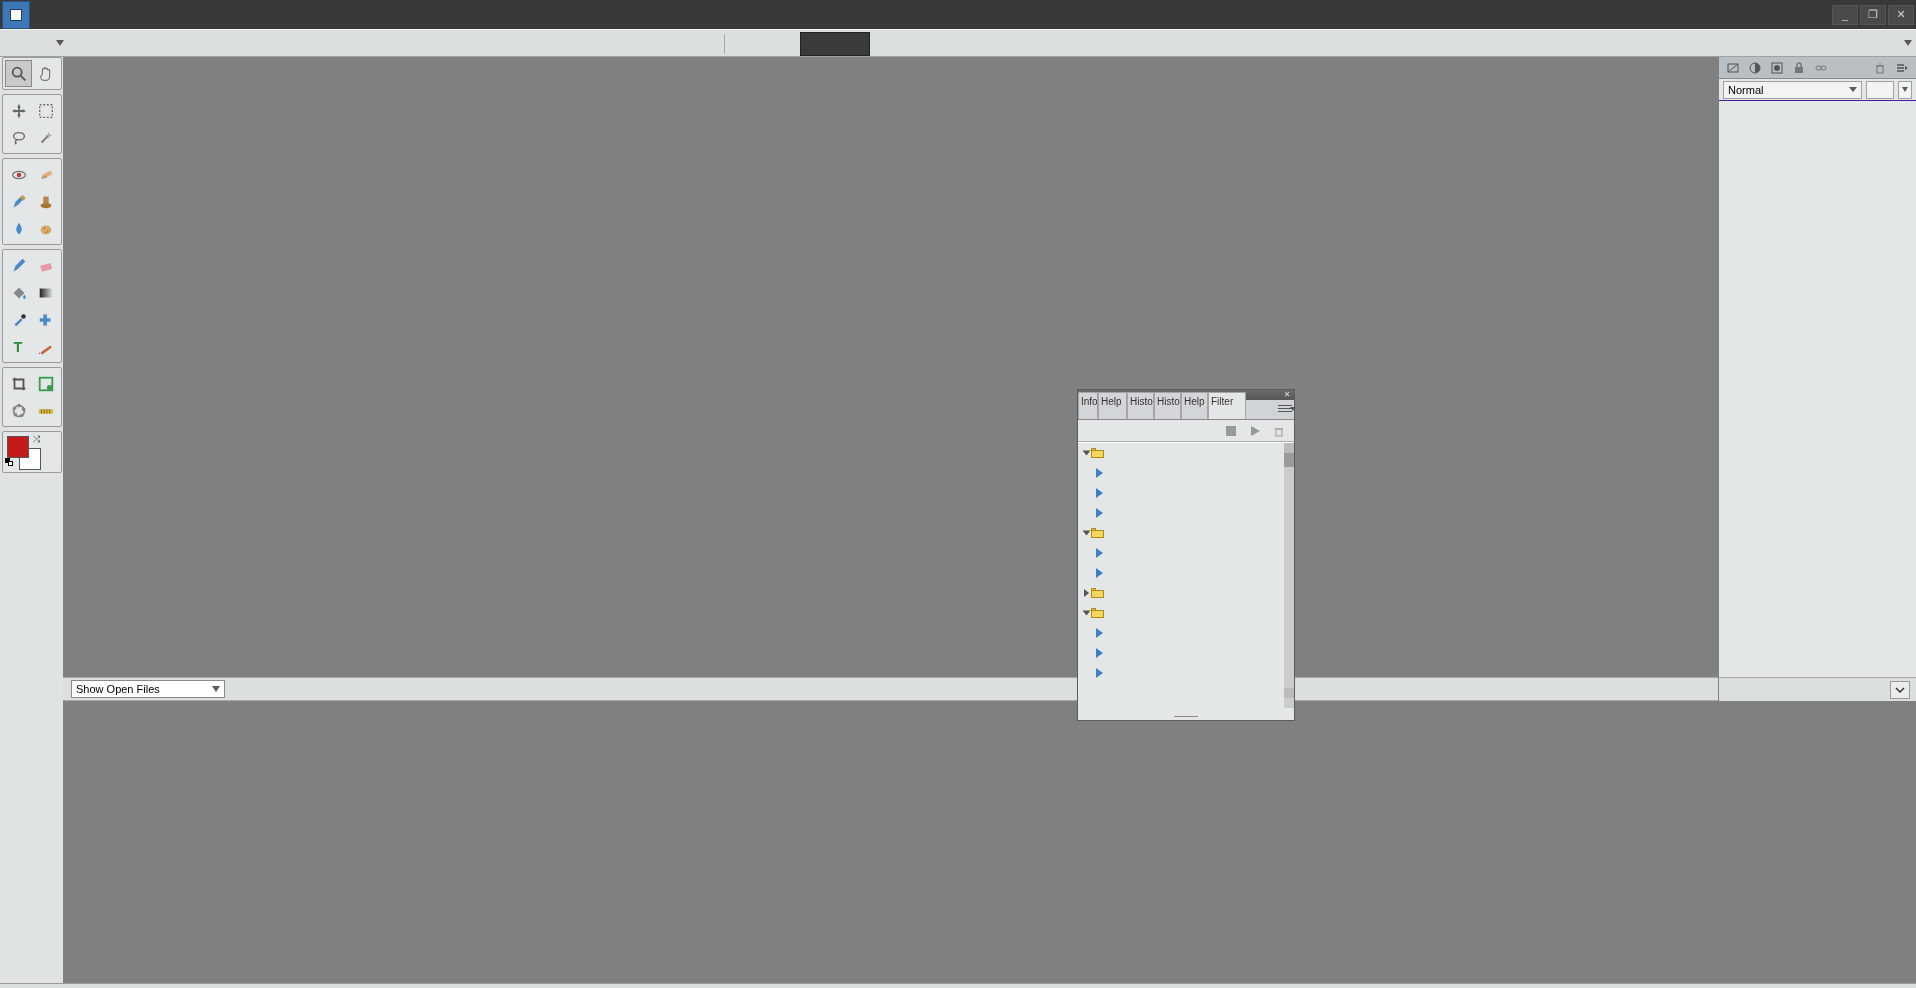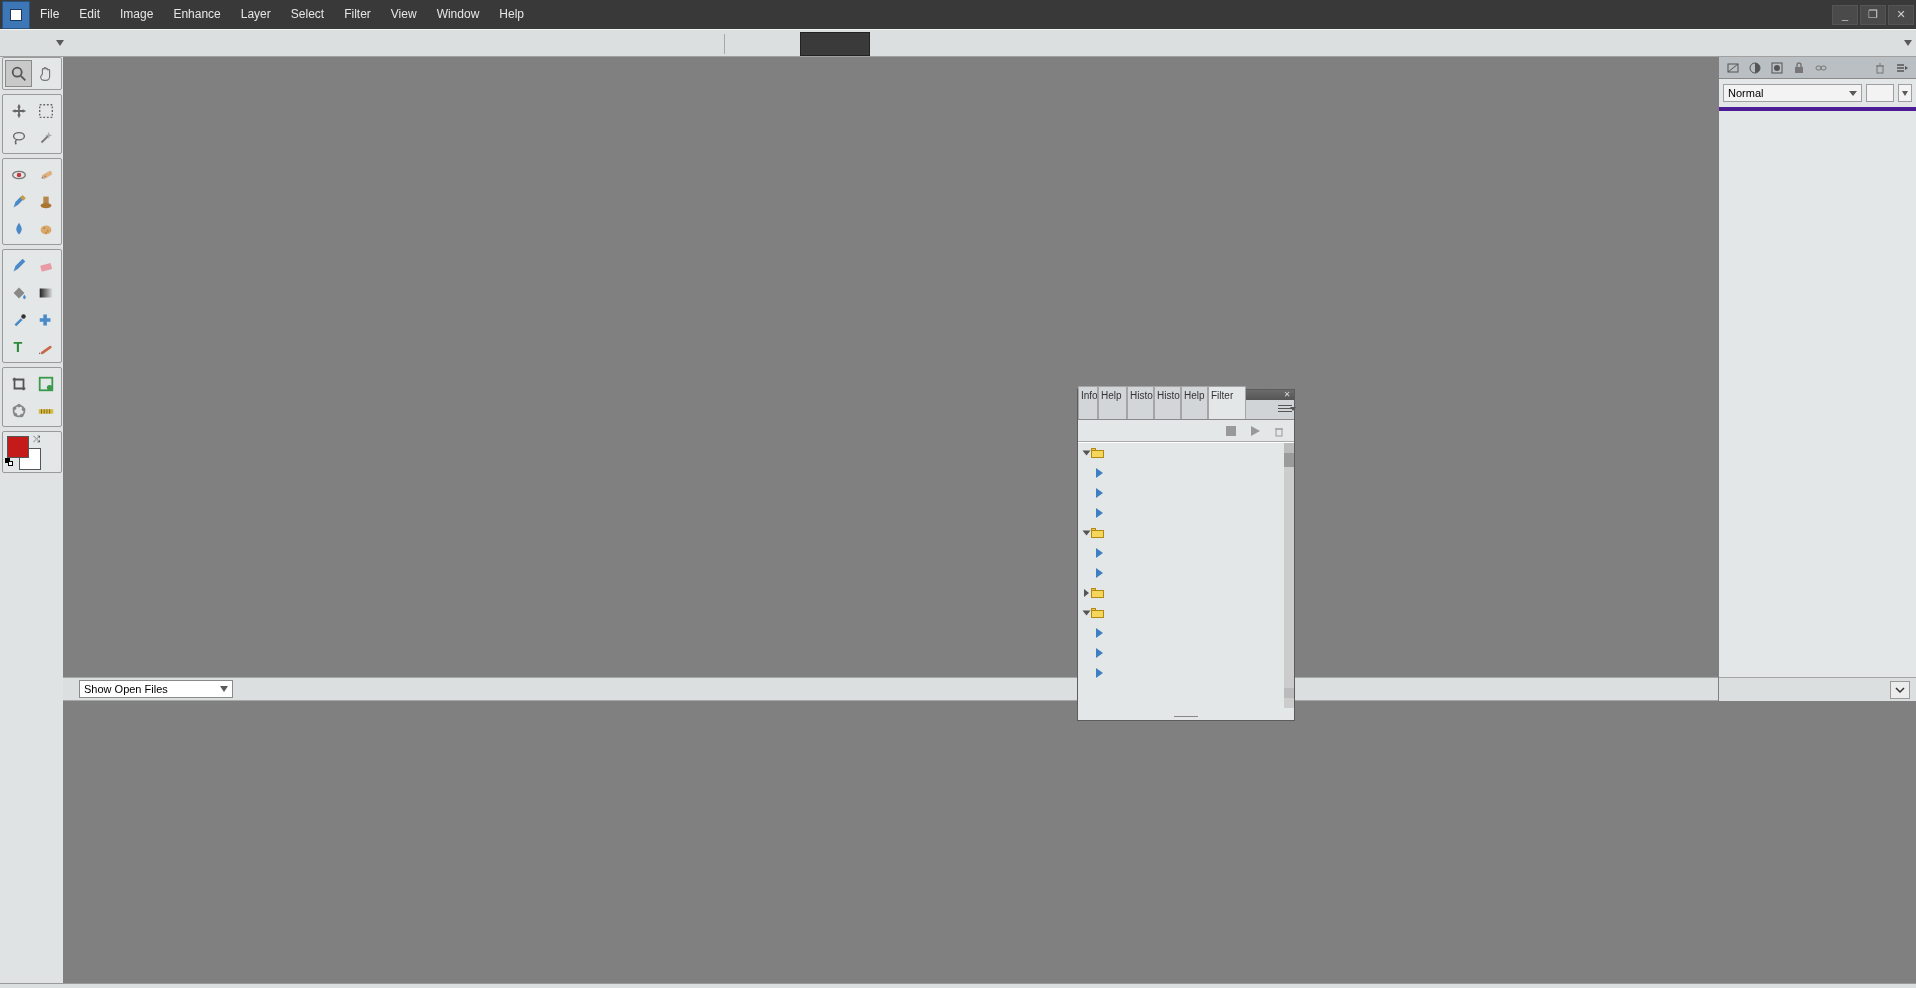--- a/index.html
+++ b/index.html
@@ -68,43 +68,43 @@
 .default-icon .d1 { position:absolute; top:0; left:0; width:5px; height:5px; background:#000; }
 .default-icon .d2 { position:absolute; top:3px; left:3px; width:5px; height:5px; background:#fff; border:1px solid #000; }
 
 
 .project-bar {
   position:absolute; left:63px; right:0; top:677px; height:24px;
   background:#dcdfe0; border-top:1px solid #a6a6a6; border-bottom:1px solid #a6a6a6;
   display:flex; align-items:center;
 }
 .open-files-select {
-  margin-left:16px; width:154px; height:18px; font-size:11px;
+  margin-left:8px; width:154px; height:18px; font-size:11px;
   background:#fff; border:1px solid #8a8a8a; padding-left:4px;
   display:flex; align-items:center; position:relative;
 }
 .open-files-select .tri { position:absolute; right:4px; width:0;height:0;border-left:4px solid transparent;border-right:4px solid transparent;border-top:6px solid #5a5a5a; }
 .project-bin { position:absolute; left:63px; top:701px; right:0; bottom:0; background:#808080; }
 
 
 .layers-panel {
   position:absolute; top:57px; right:0; width:198px; bottom:287px;
   background:#e4e7e8; border-left:1px solid #808080;
 }
 .layers-tools {
   height:22px; background:#b9bfc2; border-bottom:1px solid #8a8a8a;
   display:flex; align-items:center; padding:0 4px; gap:2px;
 }
 .layers-tools .mini {
   width:20px; height:16px; display:flex; align-items:center; justify-content:center;
 }
 .layers-tools .spacer { flex:1; }
 .blend-row {
-  height:32px; display:flex; align-items:center; padding:2px 4px; gap:4px;
-  border-bottom:4px solid #4c1d95;
+  height:22px; display:flex; align-items:center; padding:2px 4px; gap:4px;
+  border-bottom:1px solid #4c1d95;
 }
 .blend-select {
   flex:1; height:18px; background:#f3f3f3; border:1px solid #a0a0a0;
   font-size:11px; padding-left:4px; display:flex; align-items:center; position:relative;
 }
 .blend-select .tri { position:absolute; right:4px; width:0;height:0;border-left:4px solid transparent;border-right:4px solid transparent;border-top:5px solid #5a5a5a; }
 .opacity-box { width:28px; height:18px; border:1px solid #a0a0a0; background:#f3f3f3; }
 .opacity-tri { width:14px; height:18px; border:1px solid #a0a0a0; background:#f3f3f3; display:flex; align-items:center; justify-content:center;}
 .opacity-tri .tri { width:0;height:0;border-left:3px solid transparent;border-right:3px solid transparent;border-top:5px solid #5a5a5a; }
 .layers-empty { flex:1; }
@@ -126,21 +126,21 @@
 .actions-close {
   position:absolute; right:2px; top:0px; width:10px; height:10px;
   color:#ddd; font-size:8px; line-height:9px; text-align:center;
 }
 .actions-tabs {
   height:20px; background:#d0d4d6; border-bottom:1px solid #8a8a8a;
   display:flex; align-items:flex-end; font-size:10px; position:relative;
 }
 .tab {
   padding:3px 2px 3px 2px; border:1px solid #a5a5a5;
-  background:#d3d6d8; color:#333; height:33px; line-height:12px;
+  background:#d3d6d8; color:#333; height:27px; line-height:12px;
   border-bottom:none; overflow:hidden; white-space:nowrap;
 }
 .tab.active { background:#e4e7e8; }
 .tabs-menu { position:absolute; right:2px; top:3px; width:14px; height:12px; }
 .tabs-menu .b1,.tabs-menu .b2,.tabs-menu .b3 { height:1px; background:#555; margin:2px 0; }
 .tabs-menu .tr { width:0;height:0;border-left:3px solid transparent;border-right:3px solid transparent;border-top:4px solid #555; position:absolute; right:-4px; top:4px;}
 .actions-toolbar {
   height:22px; border-bottom:1px solid #aaa; display:flex; justify-content:flex-end;
   align-items:center; gap:10px; padding-right:8px;
 }
@@ -166,32 +166,20 @@
 
 .statusbar { position:absolute; bottom:0; left:0; right:0; height:5px; background:#dcdfe0; border-top:1px solid #9a9a9a;}
 </style>
 </head>
 <body>
 
 <div class="menubar">
   <div class="app-icon">
       <div class="app-icon-inner"></div>
     </div>
-  <div class="menu-items">
-    <div class="menu-item">File</div>
-    <div class="menu-item">Edit</div>
-    <div class="menu-item">Image</div>
-    <div class="menu-item">Enhance</div>
-    <div class="menu-item">Layer</div>
-    <div class="menu-item">Select</div>
-    <div class="menu-item">Filter</div>
-    <div class="menu-item">View</div>
-    <div class="menu-item">Window</div>
-    <div class="menu-item">Help</div>
-  </div>
   <div class="menubar-right">
     <div class="win-btn">_</div>
     <div class="win-btn">❐</div>
     <div class="win-btn">✕</div>
   </div>
 </div>
 
 <div class="options-bar">
   <div class="opt-dropdown">
       <div class="tri"></div>

